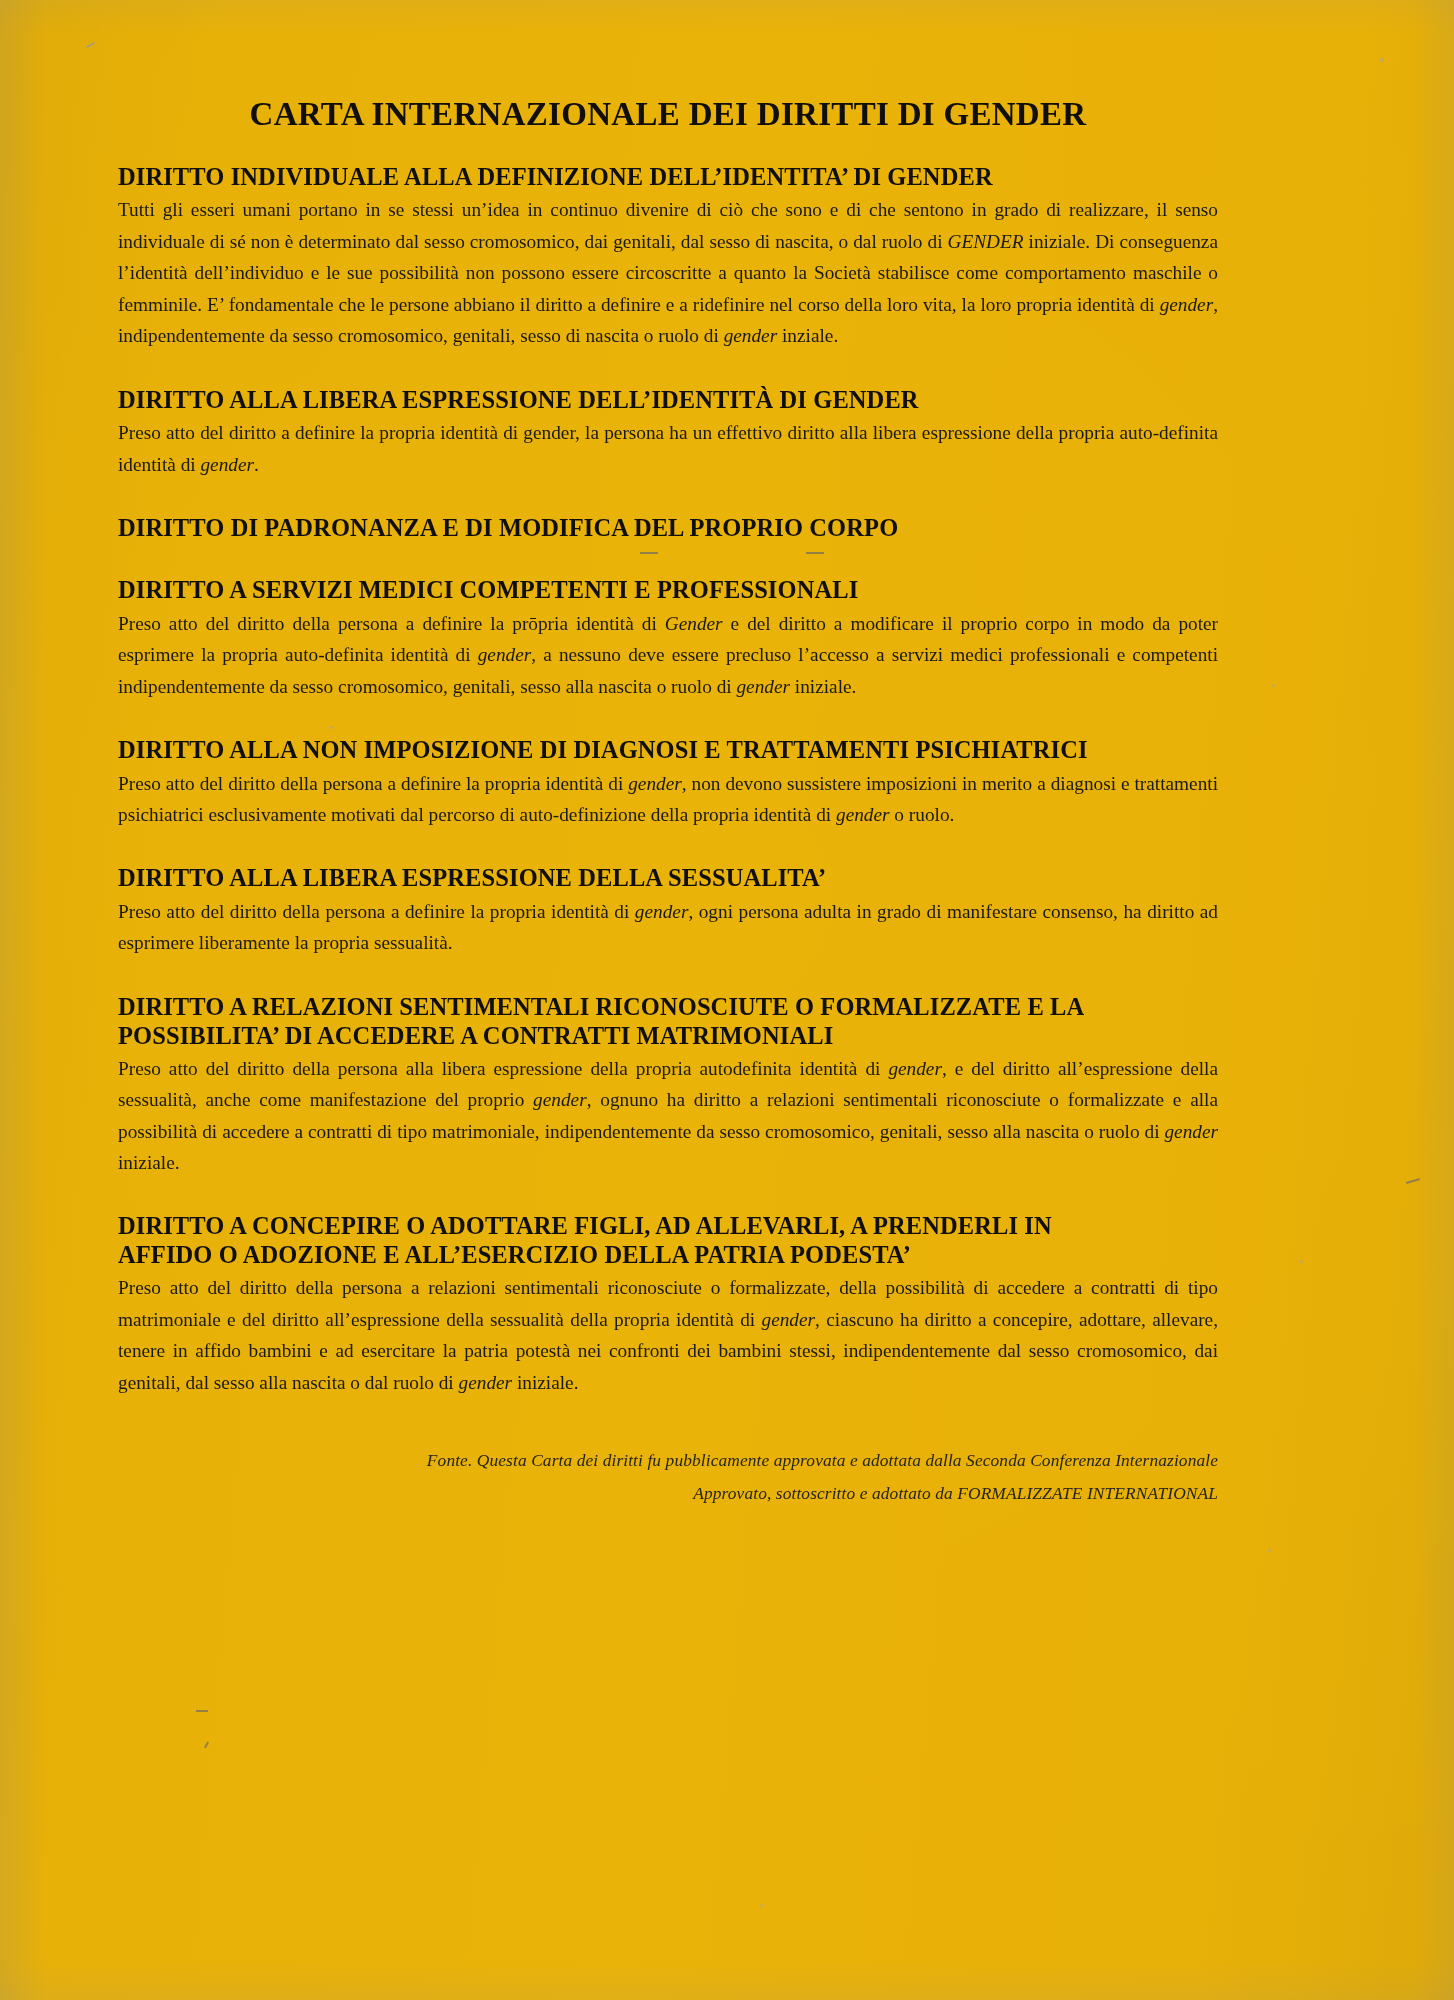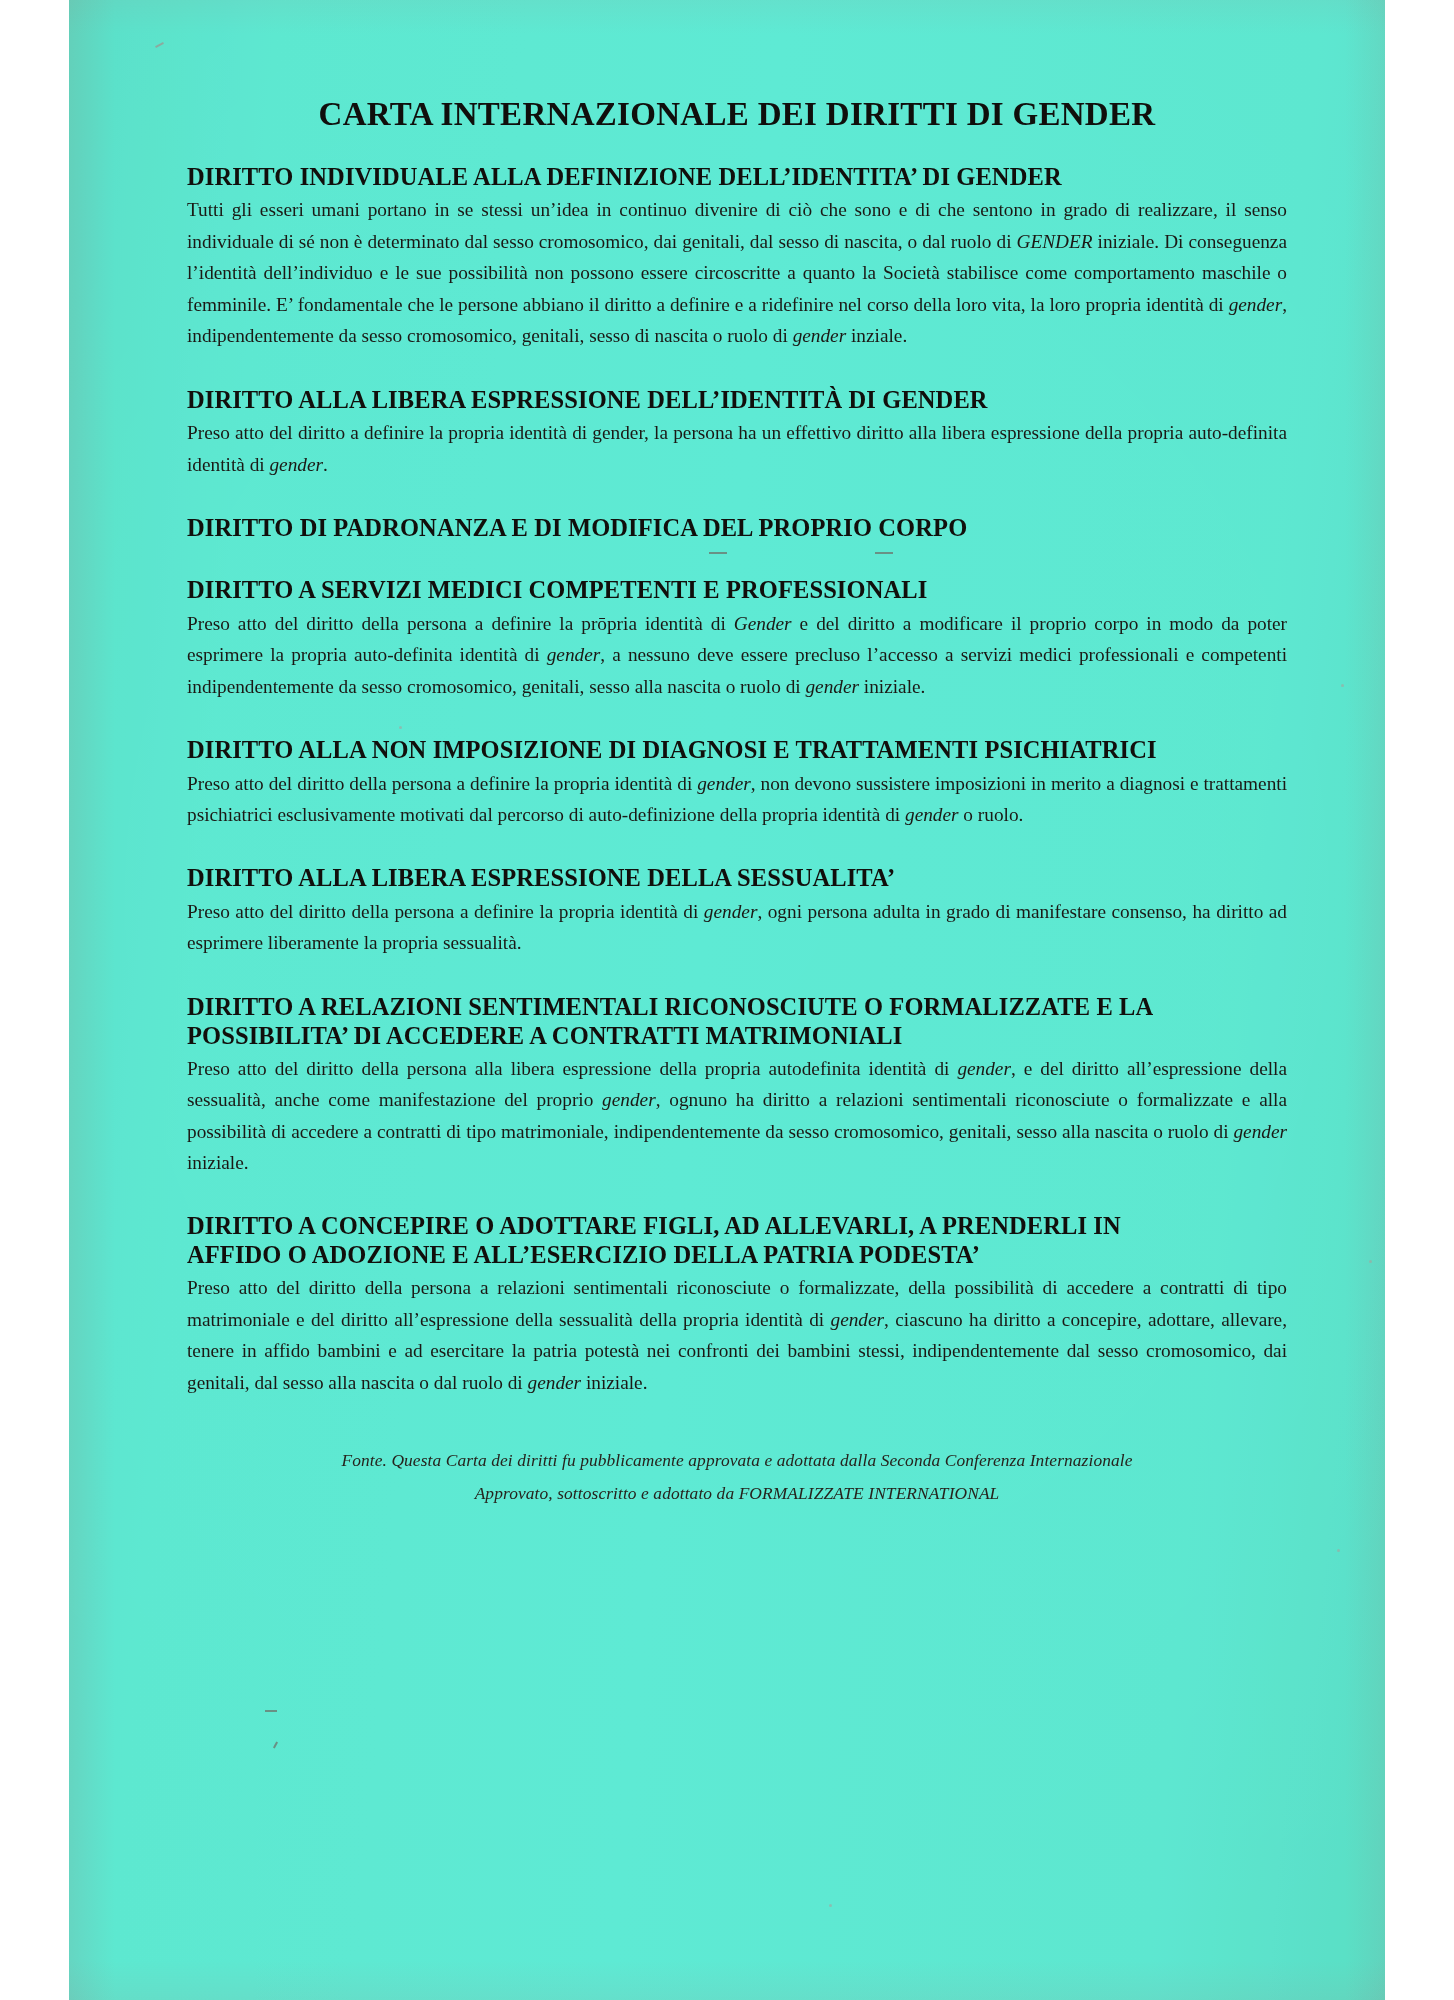--- a/index.html
+++ b/index.html
@@ -6,24 +6,24 @@
   html, body {
     margin: 0;
     padding: 0;
     background: #ffffff;
   }
   body {
     font-family: "Liberation Serif", "DejaVu Serif", serif;
   }
   .page {
     position: relative;
-    width: 1316px;
+    width: 1454px;
     height: 2000px;
     margin: 0 auto;
-    background: #5eead4;
+    background: #eab308;
     overflow: hidden;
   }
   
   .scan-tint {
     position: absolute;
     inset: 0;
     pointer-events: none;
     background:
       radial-gradient(ellipse 120% 90% at 50% 45%, rgba(255,255,255,0.55) 0%, rgba(250,249,245,0.0) 70%),
       linear-gradient(95deg, #f2f1ec 0%, #fdfdfb 14%, #ffffff 48%, #fdfcfa 84%, #f1f0ea 100%);
@@ -86,21 +86,21 @@
 
   .footer-block {
     margin-top: 46px;
     text-align: center;
     font-style: italic;
     font-size: 17.4px;
     line-height: 1.92;
     color: #26231d;
     letter-spacing: 0.1px;
   }
-  .footer-block .fl { display: block; }
+  .footer-block .fl { display: block; text-align: right; }
 
   
   .artifact {
     position: absolute;
     background: #9b9890;
     pointer-events: none;
     opacity: 0.75;
   }
   .speck {
     position: absolute;

